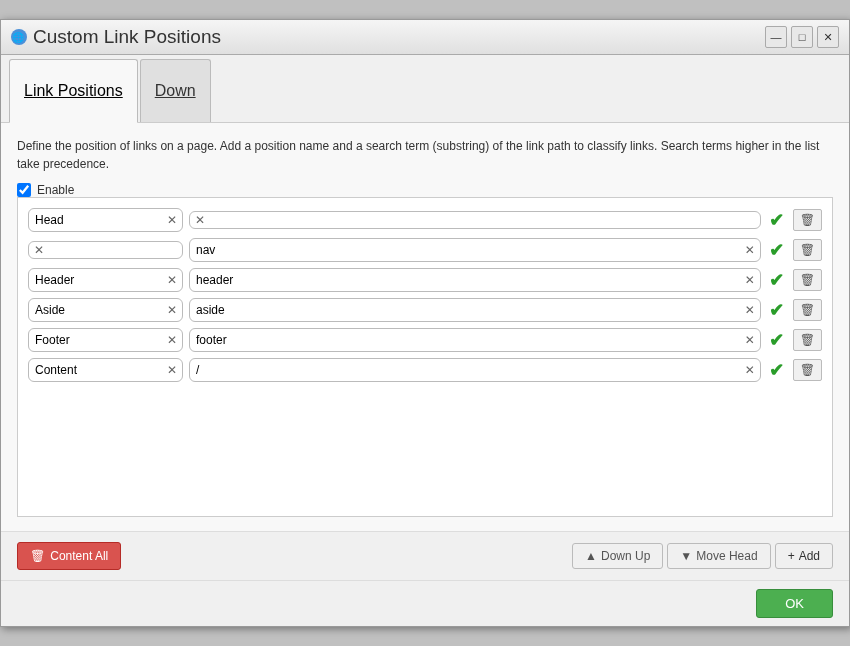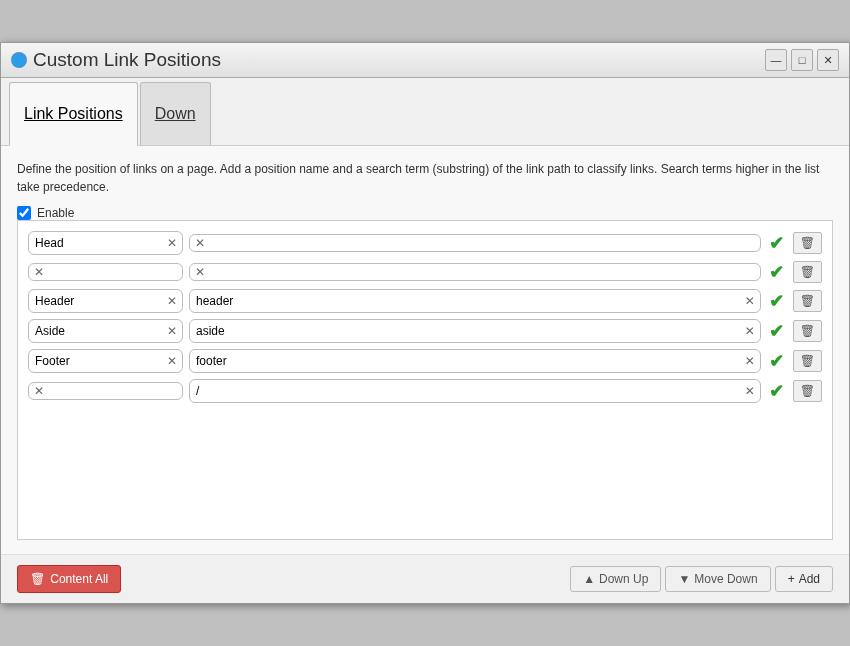--- a/index.html
+++ b/index.html
@@ -301,20 +301,21 @@
         </div>
         <span class="check-icon">✔</span>
         <button class="delete-row-btn">🗑</button>
       </div>
 
       <div class="entry-row">
         <div class="entry-name-wrap">
           <button class="clear-btn">✕</button>
         </div>
         <div class="entry-value-wrap">
+          <input class="entry-value-input" type="text" value="nav" style="">
           <button class="clear-btn">✕</button>
         </div>
         <span class="check-icon">✔</span>
         <button class="delete-row-btn">🗑</button>
       </div>
 
       <div class="entry-row">
         <div class="entry-name-wrap">
           <input class="entry-name-input" type="text" value="Header" style="">
           <button class="clear-btn">✕</button>
@@ -348,20 +349,21 @@
         <div class="entry-value-wrap">
           <input class="entry-value-input" type="text" value="footer" style="">
           <button class="clear-btn">✕</button>
         </div>
         <span class="check-icon">✔</span>
         <button class="delete-row-btn">🗑</button>
       </div>
 
       <div class="entry-row">
         <div class="entry-name-wrap">
+          <input class="entry-name-input" type="text" value="Content" style="">
           <button class="clear-btn">✕</button>
         </div>
         <div class="entry-value-wrap">
           <input class="entry-value-input" type="text" value="/" style="">
           <button class="clear-btn">✕</button>
         </div>
         <span class="check-icon">✔</span>
         <button class="delete-row-btn">🗑</button>
       </div>
 
@@ -373,22 +375,25 @@
       <span>🗑</span>
       <span>Content All</span>
     </button>
     <div class="nav-buttons">
       <button class="nav-btn">
         <span>▲</span>
         <span>Down Up</span>
       </button>
       <button class="nav-btn">
         <span>▼</span>
-        <span>Move Down</span>
+        <span>Move Head</span>
       </button>
       <button class="add-btn">
         <span>+</span>
         <span>Add</span>
       </button>
     </div>
   </div>
 
+  <div class="footer-bar">
+    <button class="ok-btn">OK</button>
+  </div>
 </div>
 
 </body></html>

